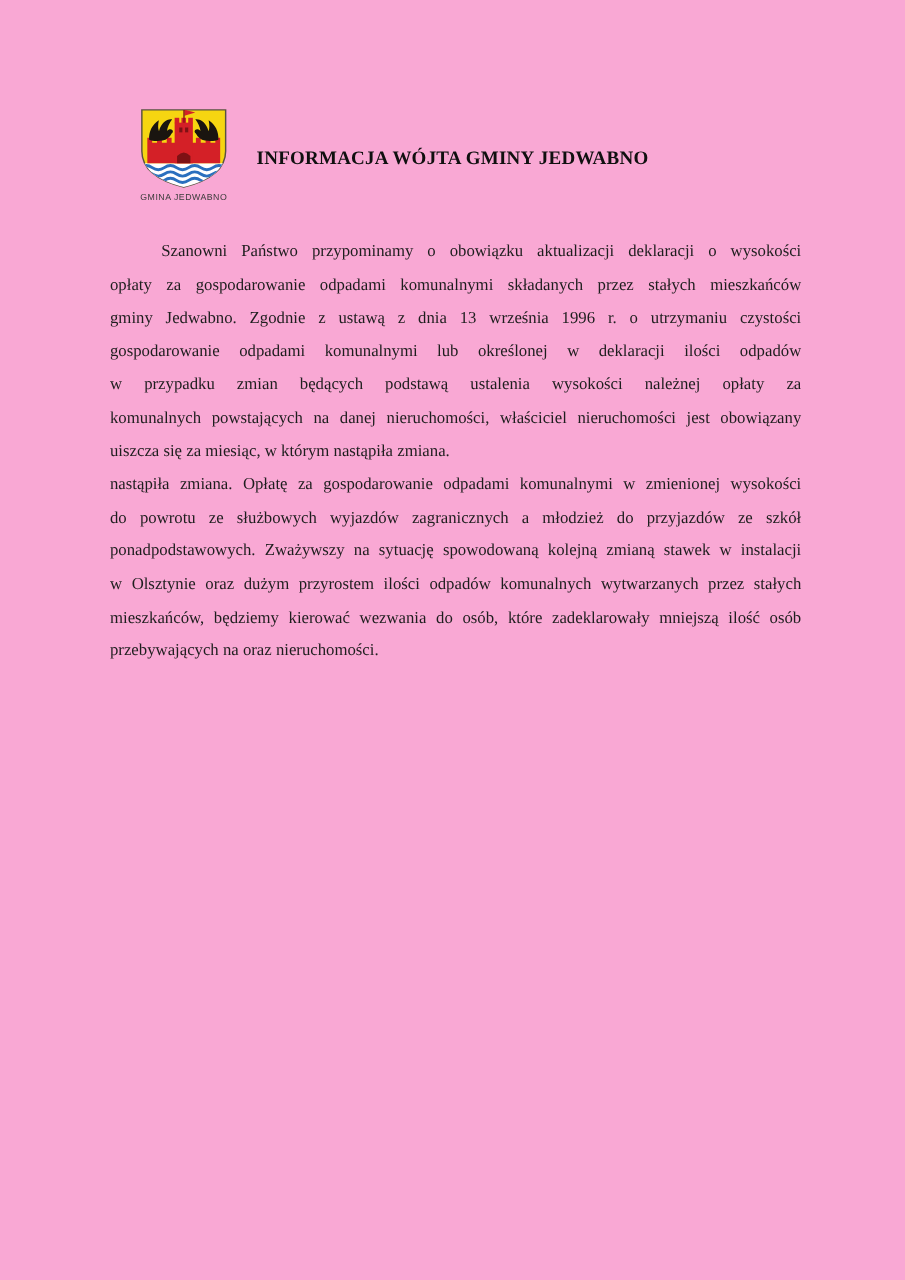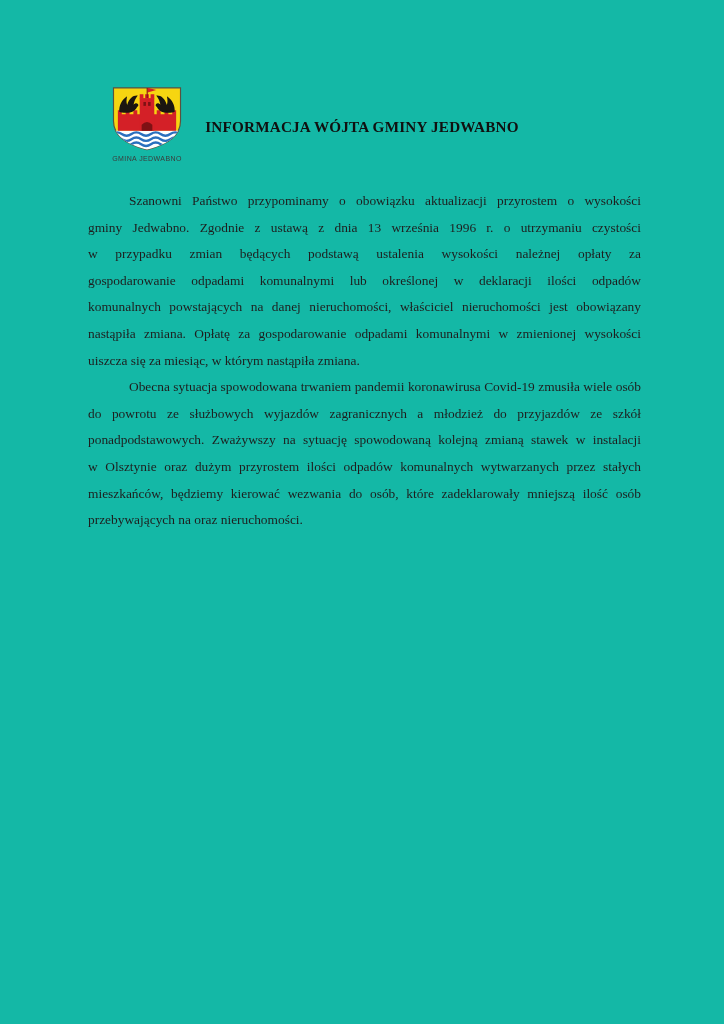--- a/index.html
+++ b/index.html
@@ -1,21 +1,21 @@
 <!DOCTYPE html>
 <html lang="pl"><head>
 <meta charset="utf-8">
 <style>
   html, body { margin: 0; padding: 0; background: #e8e8e8; }
   .page {
     position: relative;
     width: 724px;
     height: 1024px;
     margin: 0 auto;
-    background: #14b8a6;
+    background: #f9a8d4;
     overflow: hidden;
     font-family: "Liberation Serif", serif;
   }
   .logo {
     position: absolute;
     left: 110px;
     top: 85px;
     width: 74px;
     text-align: center;
   }
@@ -107,28 +107,28 @@
           <use href="#birdL" transform="translate(76,0) scale(-1,1)"></use>
         </g>
       </g>
     </svg>
     <div class="logo-caption">GMINA JEDWABNO</div>
   </div>
 
   <h1 class="title">INFORMACJA WÓJTA GMINY JEDWABNO</h1>
 
   <div class="body-text" style="color: rgb(30, 30, 30);">
-      <div class="line indent"><span>Szanowni Państwo przypominamy o obowiązku aktualizacji przyrostem o wysokości</span></div>
+      <div class="line indent"><span>Szanowni Państwo przypominamy o obowiązku aktualizacji deklaracji o wysokości</span></div>
+      <div class="line"><span>opłaty za gospodarowanie odpadami komunalnymi składanych przez stałych mieszkańców</span></div>
       <div class="line"><span>gminy Jedwabno. </span><span class="it">Zgodnie z ustawą z dnia 13 września 1996 r. o utrzymaniu czystości</span></div>
+      <div class="line"><span class="it">gospodarowanie odpadami komunalnymi lub określonej w deklaracji ilości odpadów</span></div>
       <div class="line"><span class="it">w przypadku zmian będących podstawą ustalenia wysokości należnej opłaty za</span></div>
-      <div class="line"><span class="it">gospodarowanie odpadami komunalnymi lub określonej w deklaracji ilości odpadów</span></div>
       <div class="line"><span class="it">komunalnych powstających na danej nieruchomości, właściciel nieruchomości jest obowiązany</span></div>
+      <div class="line last"><span class="it">uiszcza się za miesiąc, w którym nastąpiła zmiana.</span></div>
       <div class="line"><span class="it">nastąpiła zmiana. Opłatę za gospodarowanie odpadami komunalnymi w zmienionej wysokości</span></div>
-      <div class="line last"><span class="it">uiszcza się za miesiąc, w którym nastąpiła zmiana.</span></div>
-      <div class="line indent"><span>Obecna sytuacja spowodowana trwaniem pandemii koronawirusa Covid-19 zmusiła wiele osób</span></div>
       <div class="line"><span>do powrotu ze służbowych wyjazdów zagranicznych a młodzież do przyjazdów ze szkół</span></div>
       <div class="line"><span>ponadpodstawowych. Zważywszy na sytuację spowodowaną kolejną zmianą stawek w instalacji ZGOK</span></div>
       <div class="line"><span>w Olsztynie oraz dużym przyrostem ilości odpadów komunalnych wytwarzanych przez stałych</span></div>
       <div class="line"><span>mieszkańców, będziemy kierować wezwania do osób, które zadeklarowały mniejszą ilość osób</span></div>
       <div class="line last"><span>przebywających na oraz nieruchomości.</span></div>
     </div>
 
 </div>
 
 </body></html>

